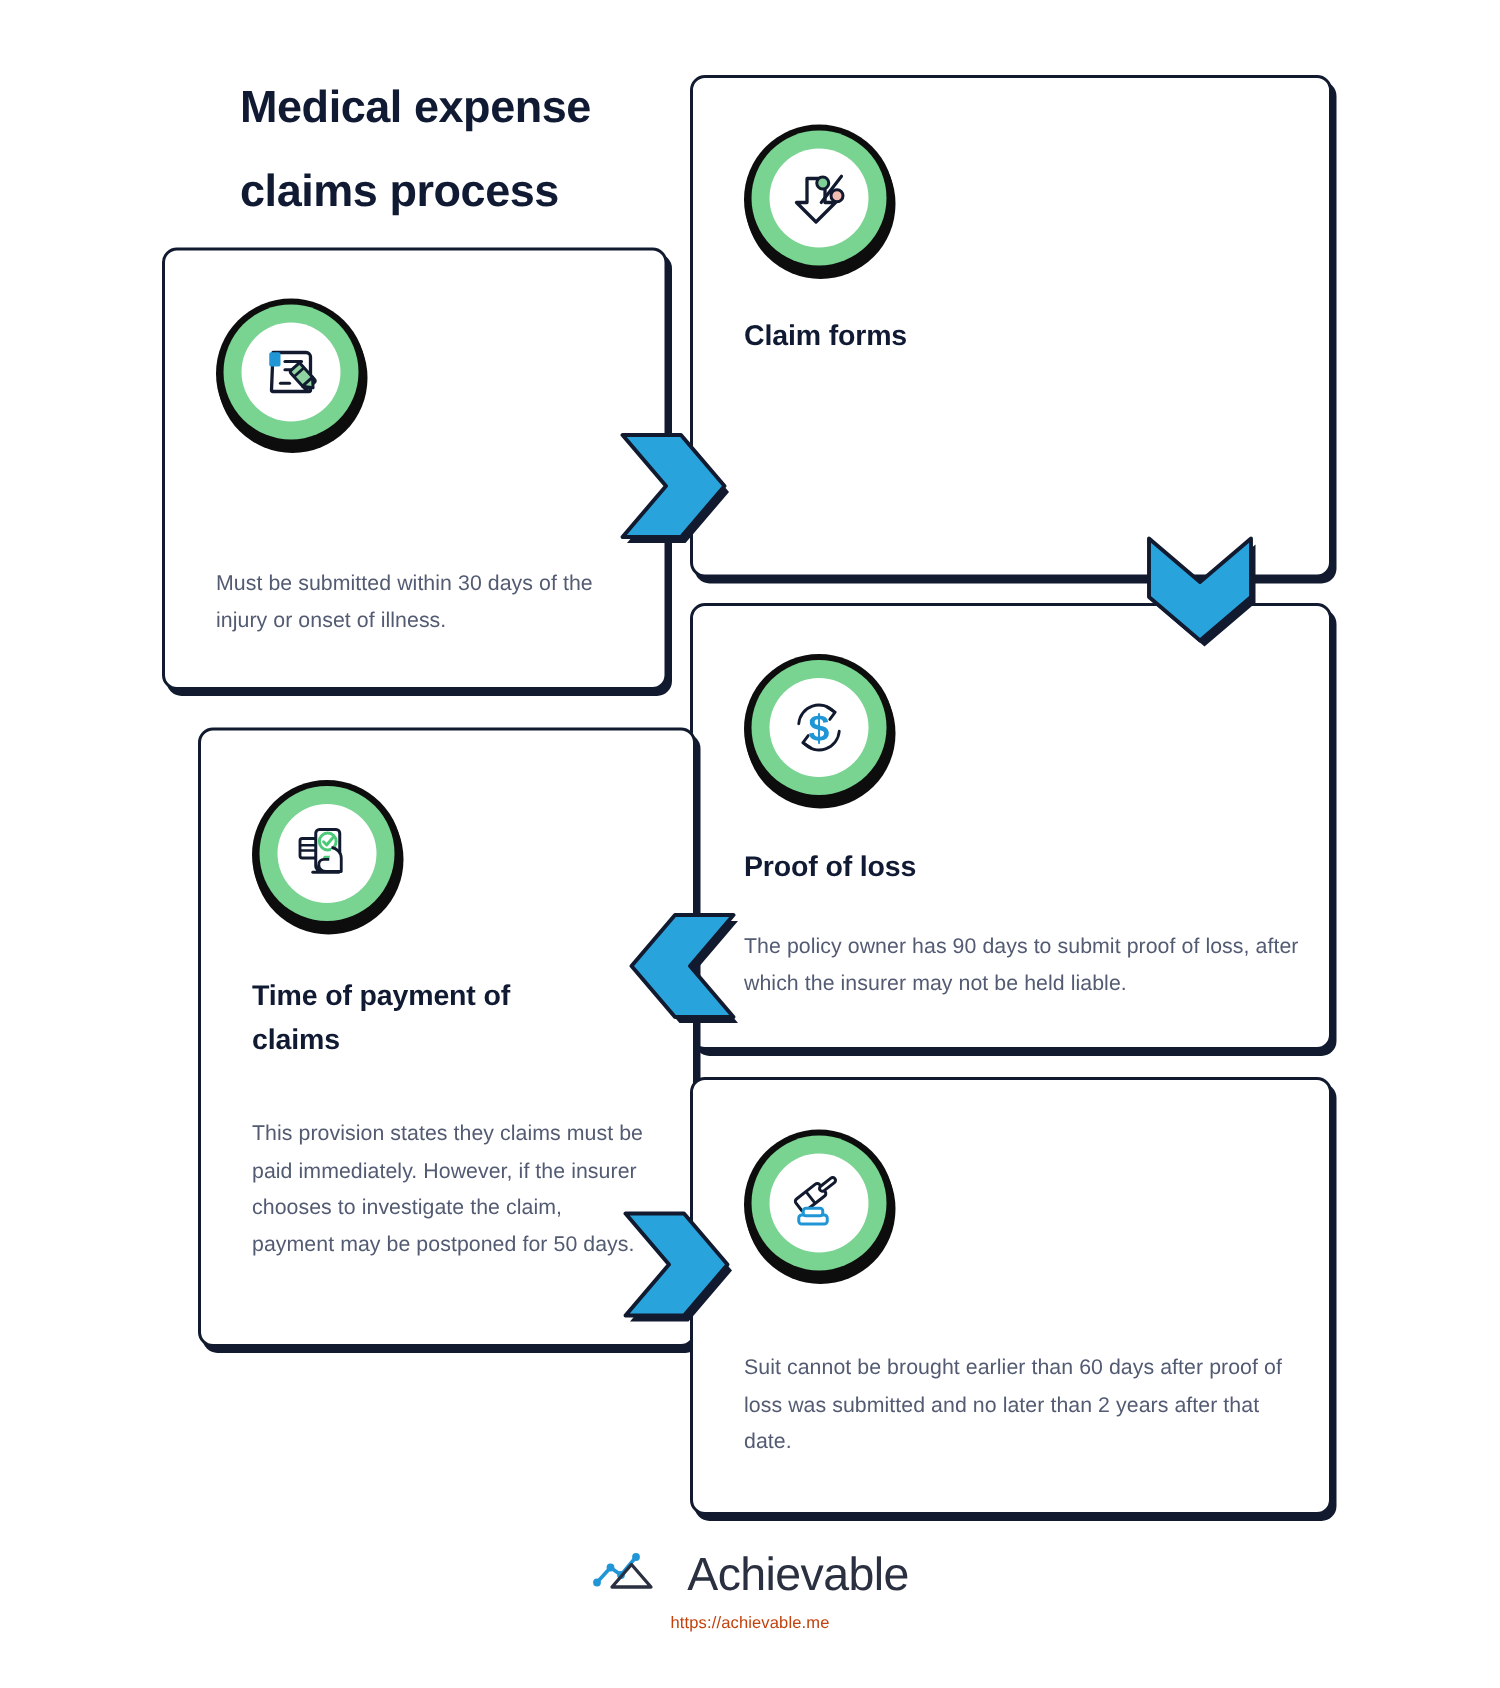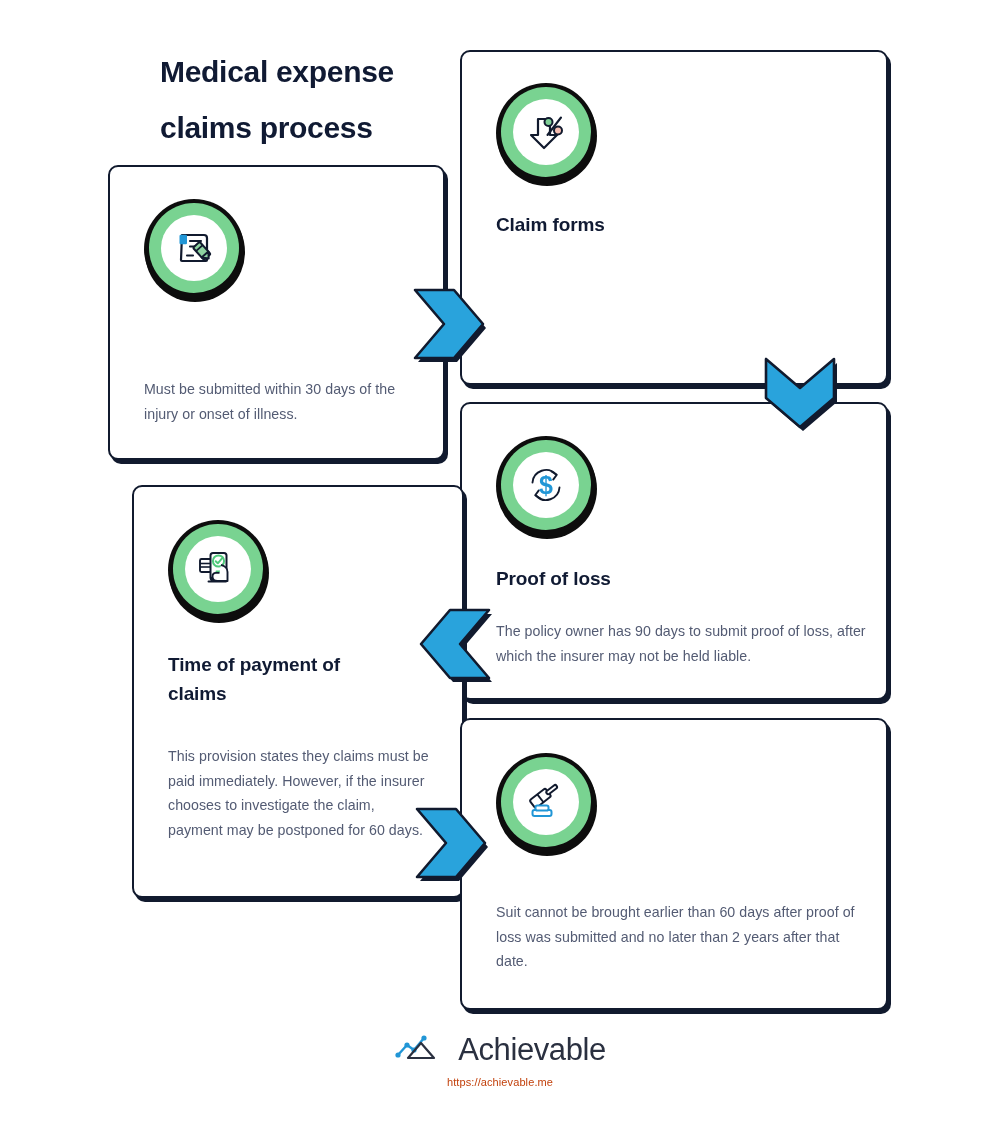--- a/index.html
+++ b/index.html
@@ -196,21 +196,21 @@
               <path d="M20.7 15.2 L22.8 17.3 L27 12.4" fill="none" stroke="#4ec97a" stroke-width="2" stroke-linecap="round" stroke-linejoin="round"></path>
               <line x1="21.5" y1="25.5" x2="25.5" y2="25.5" stroke="#4ec97a" stroke-width="2" stroke-linecap="round"></line>
               <path d="M26 19 c3.5 0.6 6.5 3.2 6.5 7 v9 h-10 c-3 0 -5 -2 -5 -4.5 c0 -2.2 1.6 -3.6 3.4 -3.6 h3.6" fill="#ffffff" stroke="#111a2e" stroke-width="1.9" stroke-linejoin="round"></path>
               <line x1="13.5" y1="35.5" x2="31" y2="35.5" stroke="#111a2e" stroke-width="1.9" stroke-linecap="round"></line>
               <line x1="16.5" y1="31.5" x2="16.5" y2="35" stroke="#111a2e" stroke-width="1.5" stroke-linecap="round"></line>
             </svg>
           </div>
         </div>
       </div>
       <div class="card-heading" style="left:34px;top:163px;width:235px;">Time of payment of claims</div>
-      <div class="card-body" style="left:34px;top:257px;width:265px;">This provision states they claims must be paid immediately. However, if the insurer chooses to investigate the claim, payment may be postponed for 60 days.</div>
+      <div class="card-body" style="left:34px;top:257px;width:265px;">This provision states they claims must be paid immediately. However, if the insurer chooses to investigate the claim, payment may be postponed for 50 days.</div>
     </div>
   </div>
 
   <div class="card" id="card-legal">
     <div class="card-inner">
       <div class="icon-wrap" style="left:34px;top:33px;">
         <div class="badge">
           <div class="ring"></div>
           <div class="core">
             <svg width="46" height="46" viewBox="0 0 46 46">

